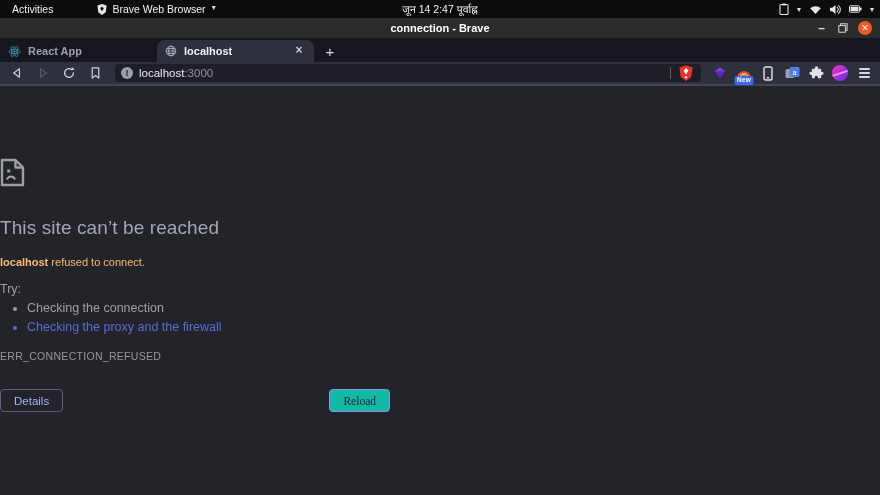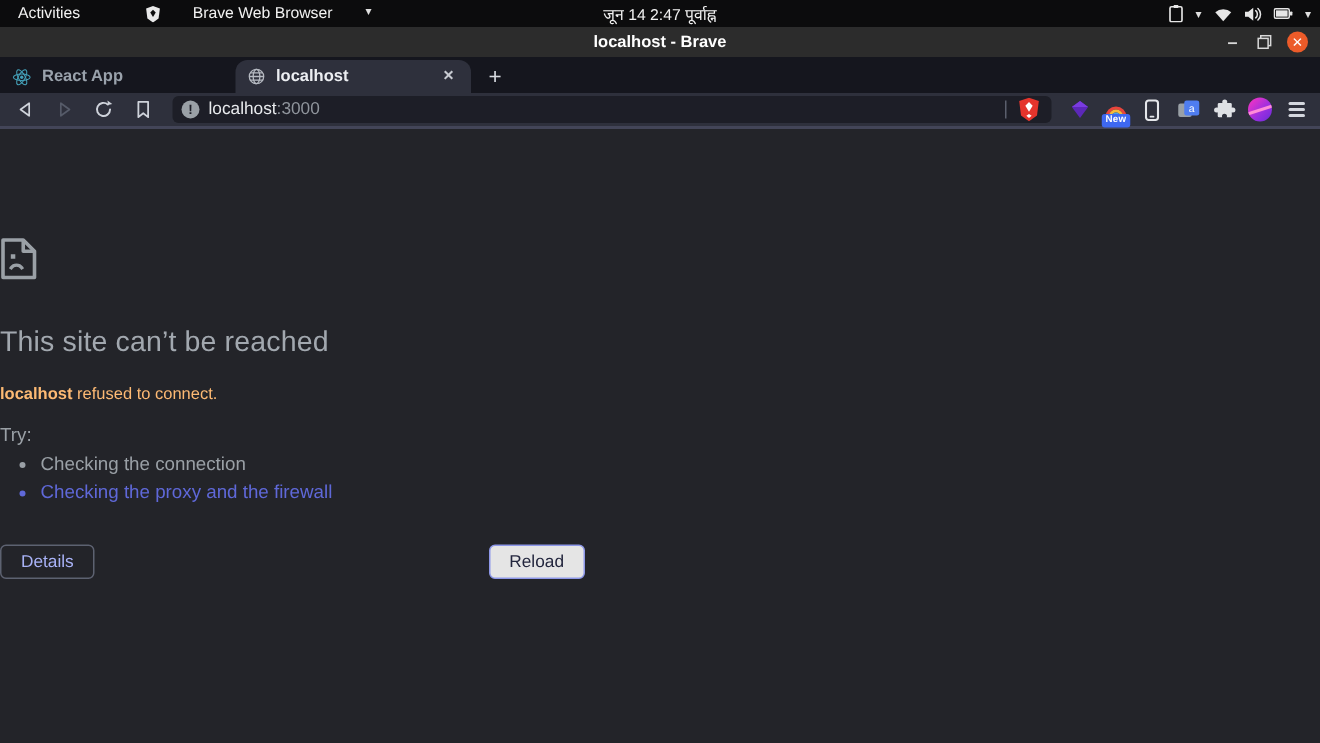--- a/index.html
+++ b/index.html
@@ -12,21 +12,21 @@
   }
   .screen { width: 880px; height: 495px; display: flex; flex-direction: column; }
 
   
   .topbar {
     height: 18px; background: #0c0c0d; color: #f2f2f2;
     display: flex; align-items: center; font-size: 10.5px;
     padding: 0 6px; flex: 0 0 auto;
   }
   .topbar .activities { padding: 0 6px; cursor: default; }
-  .topbar .appmenu { display: flex; gap: 21px; margin-left: 38px; }
+  .topbar .appmenu { display: flex; gap: 5px; margin-left: 38px; }
   .topbar .caret { font-size: 8px; color: #e0e0e0; margin-left: 1px; }
   .topbar .clock { position: absolute; left: 0; right: 0; text-align: center; pointer-events: none; }
   .topbar { position: relative; }
   .topbar .clock span { pointer-events: auto; }
   .tb-right { margin-left: auto; display: flex; align-items: center; gap: 8px; z-index: 2; }
   .tb-right .group { display: flex; align-items: center; gap: 7px; }
   .icon-svg { display: inline-flex; align-items: center; justify-content: center; }
 
   
   .titlebar {
@@ -115,21 +115,21 @@
   .err-list { margin-top: 5px; padding-left: 27px; }
   .err-list li { font-size: 12.5px; color: #9aa0a6; margin: 3px 0; line-height: 1.25; }
   .err-list li.linky, .err-list li.linky a { color: #5f68d8; text-decoration: none; cursor: pointer; }
   .err-code { margin-top: 15px; font-size: 10.5px; color: #94999f; letter-spacing: 0.3px; }
   .btn-row { margin-top: 27px; display: flex; justify-content: space-between; align-items: flex-start; }
   .btn {
     height: 23px; padding: 0 13px; border-radius: 4px; font-size: 11.5px;
     font-family: inherit; display: inline-flex; align-items: center; cursor: pointer;
   }
   .btn-details { background: transparent; border: 1px solid #5d6271; color: #a8b2f6; }
-  .btn-reload { background: #e5e5e5; border: 1px solid #8d97e8; color: #22253d; font-weight: 400; }
+  .btn-reload { background: #14b8a6; border: 1px solid #8d97e8; color: #22253d; font-weight: 400; font-family: Liberation Serif, serif; }
 </style>
 </head>
 <body>
 
 <div class="screen">
 
   <div class="topbar">
     <div class="activities">Activities</div>
     <div class="appmenu">
       <span class="icon-svg">
@@ -170,21 +170,21 @@
               <rect x="1.6" y="1.9" width="7.8" height="4.2" fill="#e6e6e6"></rect>
               <rect x="11" y="2.6" width="1.6" height="2.8" rx="0.6" fill="#e6e6e6"></rect>
             </svg>
         </span>
         <span class="caret">▾</span>
       </div>
     </div>
   </div>
 
   <div class="titlebar">
-    <div>localhost - Brave</div>
+    <div>connection - Brave</div>
     <div class="win-controls">
       <span class="wc-min">–</span>
       <span class="icon-svg">
         <svg width="10" height="10" viewBox="0 0 10 10">
             <rect x="2.5" y="0.8" width="6.6" height="6.6" fill="none" stroke="#d9d9d9" stroke-width="1"></rect>
             <rect x="0.8" y="2.6" width="6.6" height="6.6" fill="#2c2c2c" stroke="#d9d9d9" stroke-width="1"></rect>
           </svg>
       </span>
       <span class="wc-close">✕</span>
     </div>
@@ -306,20 +306,21 @@
           <path d="M7.5 20.5c1.6-2.4 5.4-2.4 7 0" fill="none" stroke="#9aa0a6" stroke-width="2.2" stroke-linecap="square"></path>
         </svg>
       </span>
       <h1 class="err-heading">This site can’t be reached</h1>
       <p class="err-sub"><b>localhost</b><span> refused to connect.</span></p>
       <p class="err-try">Try:</p>
       <ul class="err-list">
         <li>Checking the connection</li>
         <li class="linky">Checking the proxy and the firewall</li>
       </ul>
+      <div class="err-code">ERR_CONNECTION_REFUSED</div>
       <div class="btn-row">
         <button class="btn btn-details">Details</button>
         <button class="btn btn-reload">Reload</button>
       </div>
     </div>
   </div>
 
 </div>
 
 </body></html>

